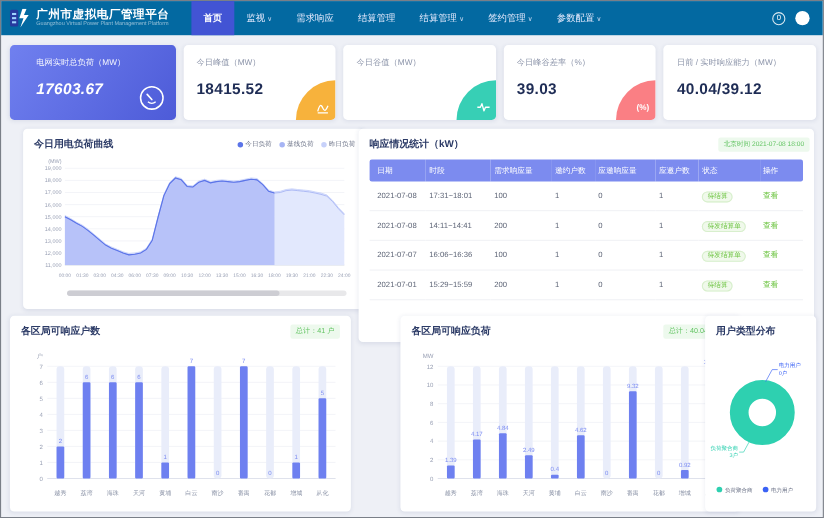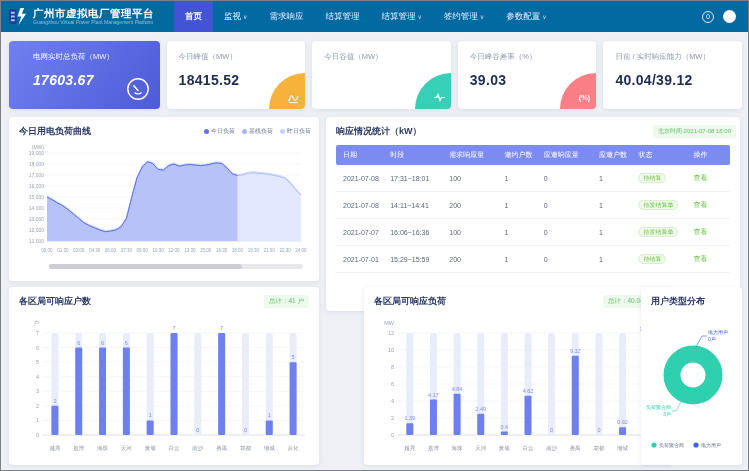--- a/index.html
+++ b/index.html
@@ -27,21 +27,21 @@
   .kpi-label{font-size:7.5px;color:#8e96ab;white-space:nowrap;}
   .kpi-card.primary .kpi-label{color:rgba(255,255,255,.92);}
   .kpi-value{font-size:14px;font-weight:bold;color:#1e2c55;margin-top:10px;letter-spacing:.3px;}
   .kpi-card.primary .kpi-value{color:#fff;font-style:italic;}
   .gauge-wrap{position:absolute;right:10px;bottom:8px;width:24px;height:24px;}
   .corner{position:absolute;right:0;bottom:0;width:36px;height:36px;border-top-left-radius:100%;display:flex;align-items:flex-end;justify-content:flex-end;padding:0 5px 5px 0;}
   .c-orange{background:#f7b23c;} .c-teal{background:#37cfb5;} .c-red{background:#fa7f84;}
 
   
   .card{position:absolute;background:#fff;border-radius:4px;box-shadow:0 1px 4px rgba(40,60,120,.10);}
-  #card-load {left:8px;  top:116px;width:310px;height:164px;}
+  #card-load {left:20px;  top:116px;width:310px;height:164px;}
   #card-table{left:325px;top:116px;width:414px;height:194px;overflow:hidden;}
   #card-bar1 {left:8px;  top:286px;width:310px;height:178px;}
   #card-bar2 {left:325px;top:286px;width:308px;height:178px;margin-left:38px;}
   #card-donut{left:640px;top:286px;width:101px;height:178px;}
   .card-title{position:absolute;left:10px;top:8px;font-size:9px;font-weight:bold;color:#2b3a66;white-space:nowrap;}
 
   
   .legend{position:absolute;right:8px;top:10px;display:flex;gap:7px;}
   .legend-item{display:flex;align-items:center;gap:2px;font-size:6px;color:#6b7287;cursor:pointer;white-space:nowrap;}
   .dot{width:5px;height:5px;border-radius:50%;flex:none;}

